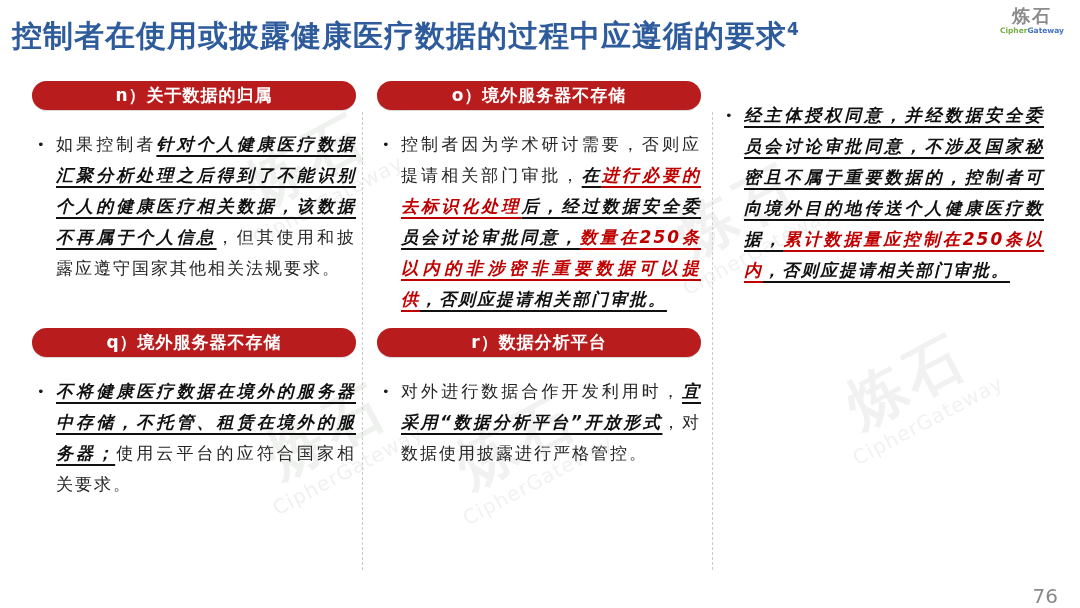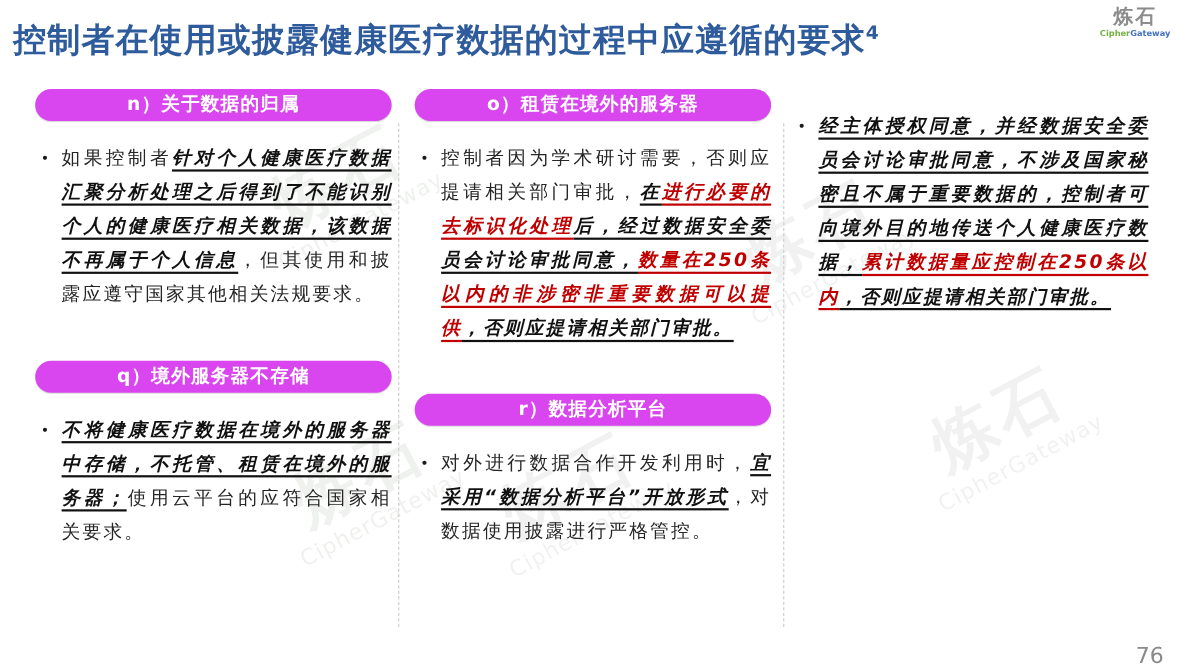--- a/index.html
+++ b/index.html
@@ -21,24 +21,24 @@
   .logo-en { font-size:7.5px; font-weight:bold; margin-top:2px; letter-spacing:0; }
   .logo-en .g1 { color:#76b043;text-align:center; }
   .logo-en .g2 { color:#4472c4; }
 
   
   .card { position:absolute; width:324px; }
   .pos-n{left:32px;  top:81px;}
   .pos-o{left:377px; top:81px;}
   .pos-p{left:720px; top:81px;}
   .pos-q{left:32px;  top:328px;}
-  .pos-r{left:377px; top:328px;margin-top:30px;}
+  .pos-r{left:377px; top:328px;}
 
   .pill {
-    height:29px; border-radius:15px; background:#d946ef; color:#ffffff;
+    height:29px; border-radius:15px; background:#b91c1c; color:#ffffff;
     font-weight:bold; font-size:17px; line-height:29px; text-align:center;
     letter-spacing:1px; box-shadow:0 1px 0 rgba(0,0,0,0.15);
   }
 
   .body { margin-top:19px; display:flex; }
   .bullet {
     flex:0 0 24px; width:24px; font-size:13px; line-height:31px;
     color:#1a1a1a; padding-left:5px; box-sizing:border-box;
   }
   .text {
@@ -115,21 +115,21 @@
 
   <section class="card pos-n">
     <div class="pill">n）关于数据的归属</div>
     <div class="body">
       <span class="bullet">•</span>
       <div class="text"><span class="seg-normal">如果控制者</span><span class="seg-bu">针对个人健康医疗数据汇聚分析处理之后得到了不能识别个人的健康医疗相关数据，该数据不再属于个人信息</span><span class="seg-normal">，但其使用和披露应遵守国家其他相关法规要求。</span></div>
     </div>
   </section>
 
   <section class="card pos-o">
-    <div class="pill">o）租赁在境外的服务器</div>
+    <div class="pill">o）境外服务器不存储</div>
     <div class="body">
       <span class="bullet">•</span>
       <div class="text"><span class="seg-normal">控制者因为学术研讨需要，否则应提请相关部门审批，</span><span class="seg-bu">在</span><span class="seg-bu-red">进行必要的去标识化处理</span><span class="seg-bu">后，经过数据安全委员会讨论审批同意，</span><span class="seg-bu-red">数量在250条以内的非涉密非重要数据可以提供</span><span class="seg-bu">，否则应提请相关部门审批。</span></div>
     </div>
   </section>
 
   <section class="card pos-p">
     <div class="body">
       <span class="bullet">•</span>
       <div class="text"><span class="seg-bu">经主体授权同意，并经数据安全委员会讨论审批同意，不涉及国家秘密且不属于重要数据的，控制者可向境外目的地传送个人健康医疗数据，</span><span class="seg-bu-red">累计数据量应控制在250条以内</span><span class="seg-bu">，否则应提请相关部门审批。</span></div>

